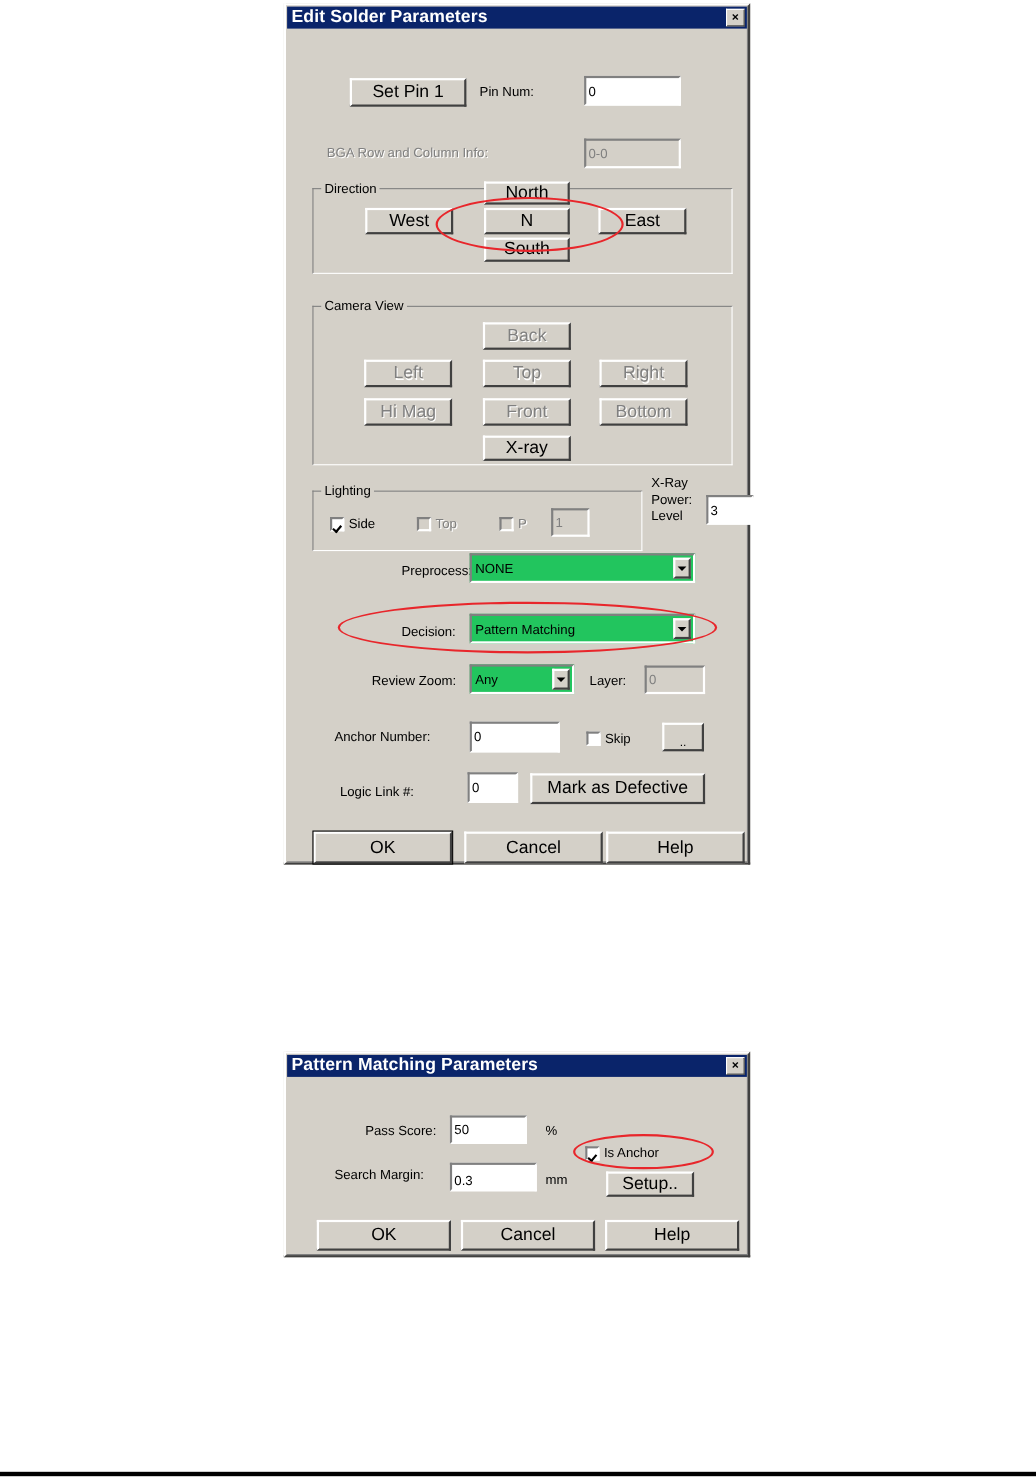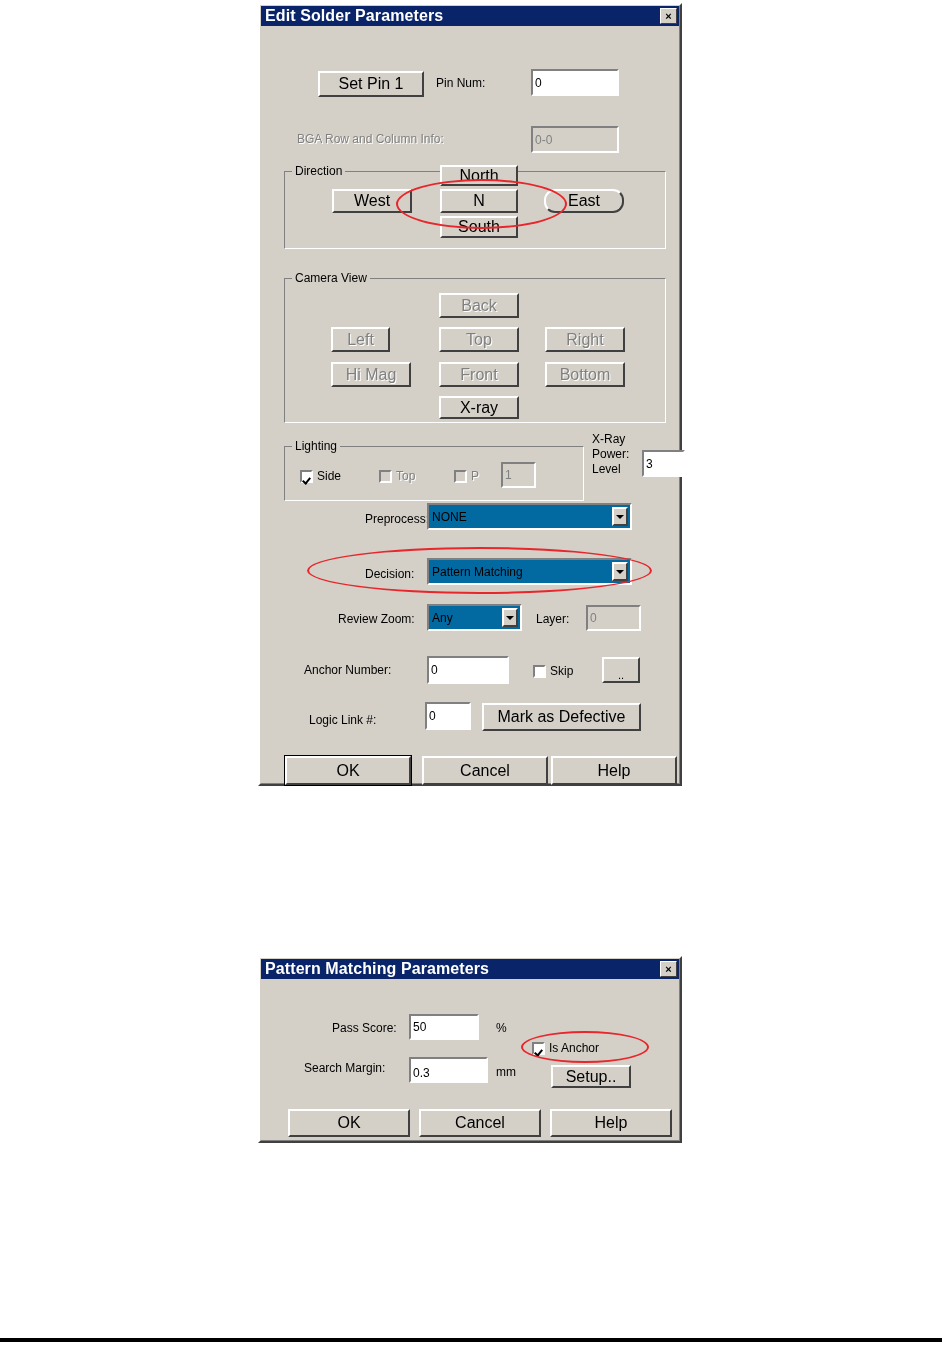--- a/index.html
+++ b/index.html
@@ -132,21 +132,21 @@
     left: 7px;
     background: #d4d0c8;
     font-size: 12px;
     padding: 0 3px;
     font-family: "Liberation Sans", sans-serif;
     color: #000;
   }
 
   .combo {
     position: absolute;
-    background: #0369a1;
+    background: #22c55e;
     border: 2px solid;
     border-color: #808080 #ffffff #ffffff #808080;
     box-sizing: border-box;
     display: flex;
     align-items: center;
     font-size: 12px;
     font-family: "Liberation Sans", sans-serif;
     cursor: default;
   }
   .combo .combo-text {
@@ -241,28 +241,28 @@
       <div class="label disabled" style="left:36px; top:106px;">BGA Row and Column Info:</div>
       <div class="field disabled" style="left:270px; top:100px; width:88px; height:27px;">0-0</div>
 
       <div class="group" style="left:23px; top:145px; width:382px; height:78px;">
         <span class="group-label">Direction</span>
       </div>
       <div class="btn" style="left:179px; top:139px; width:78px; height:21px;">North</div>
       <div class="btn" style="left:179px; top:163px; width:78px; height:24px;">N</div>
       <div class="btn" style="left:179px; top:190px; width:78px; height:22px;">South</div>
       <div class="btn" style="left:71px; top:163px; width:80px; height:24px;">West</div>
-      <div class="btn" style="left:283px; top:163px; width:80px; height:24px;border-radius:11px;">East</div>
+      <div class="btn" style="left:283px; top:163px; width:80px; height:24px;">East</div>
       <div class="ellipse" style="left:135px; top:153px; width:171px; height:50px;"></div>
 
       <div class="group" style="left:23px; top:252px; width:382px; height:145px;">
         <span class="group-label">Camera View</span>
       </div>
       <div class="btn disabled" style="left:178px; top:267px; width:80px; height:25px;">Back</div>
-      <div class="btn disabled" style="left:70px; top:301px; width:59px; height:25px;">Left</div>
+      <div class="btn disabled" style="left:70px; top:301px; width:80px; height:25px;">Left</div>
       <div class="btn disabled" style="left:178px; top:301px; width:80px; height:25px;">Top</div>
       <div class="btn disabled" style="left:284px; top:301px; width:80px; height:25px;">Right</div>
       <div class="btn disabled" style="left:70px; top:336px; width:80px; height:25px;">Hi Mag</div>
       <div class="btn disabled" style="left:178px; top:336px; width:80px; height:25px;">Front</div>
       <div class="btn disabled" style="left:284px; top:336px; width:80px; height:25px;">Bottom</div>
       <div class="btn" style="left:178px; top:370px; width:80px; height:23px;">X-ray</div>
 
       <div class="group" style="left:23px; top:420px; width:300px; height:55px;padding-left:44px;">
         <span class="group-label">Lighting</span>
       </div>

